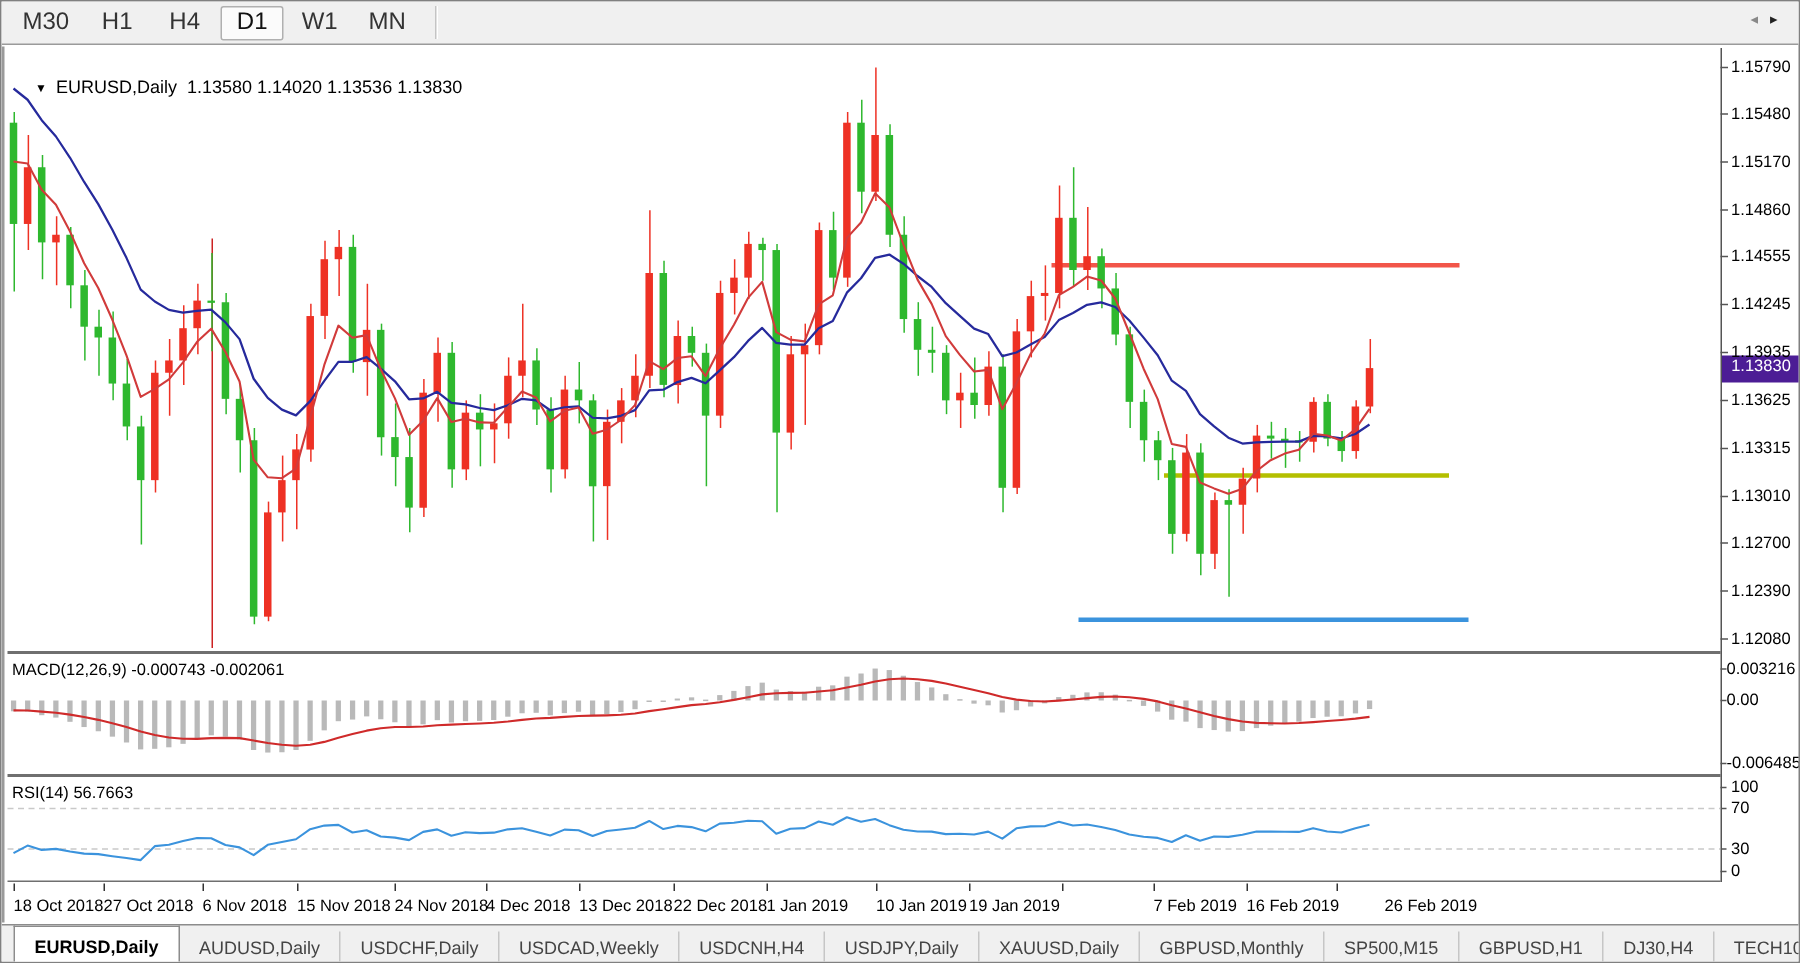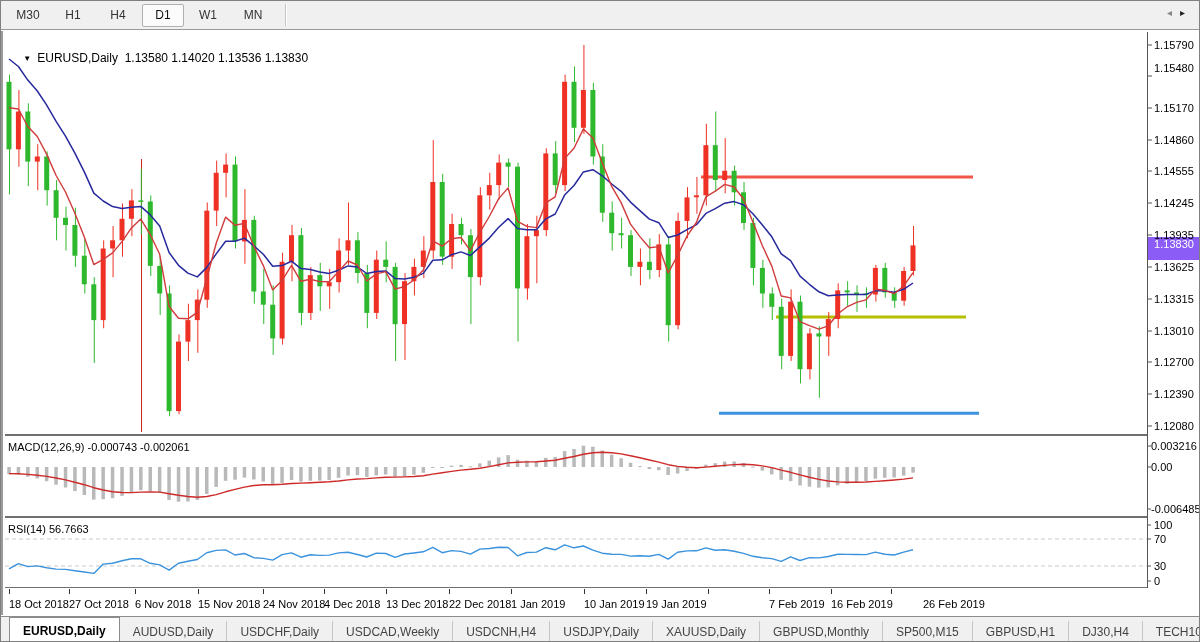--- a/index.html
+++ b/index.html
@@ -1,28 +1,28 @@
 <!DOCTYPE html>
 <html><head>
 <meta charset="utf-8">
 <style>
   html,body{margin:0;padding:0;background:#d4d0c8;}
   .screen{position:relative;width:1200px;height:642px;background:#ffffff;font-family:"Liberation Sans",sans-serif;overflow:hidden;border:1px solid #808080;box-sizing:border-box;}
   
   .toolbar{position:absolute;left:0;top:0;width:1200px;height:29px;background:#f0f0f0;border-bottom:1px solid #9a9a9a;display:flex;align-items:center;padding-left:6px;box-sizing:border-box;}
-  .tfbtn{height:21px;min-width:26px;padding:0 7px;margin-right:3px;display:flex;align-items:center;justify-content:center;font-size:12px;color:#333;border:1px solid transparent;cursor:default;}
+  .tfbtn{height:21px;min-width:26px;padding:0 7px;margin-right:3px;display:flex;align-items:center;justify-content:center;font-size:16px;color:#333;border:1px solid transparent;cursor:default;}
   .tfbtn.active{background:#fbfbfb;border:1px solid #b0b0b0;border-radius:2px;color:#111;}
   .tbsep{width:1px;height:22px;background:#c4c4c4;margin-left:8px;border-right:1px solid #fff;}
   
   .chart-header{position:absolute;left:9px;top:36px;font-size:12px;color:#000;white-space:pre;}
   .chart-header .tri{font-size:8px;margin-right:6px;position:relative;top:-1px;}
   .panel-label{position:absolute;left:7px;font-size:11px;color:#000;}
   .axlab{position:absolute;font-size:11px;color:#000;transform:translateY(-50%);white-space:nowrap;}
   .datelab{position:absolute;top:597px;font-size:11px;color:#000;white-space:nowrap;}
-  .price-tag{position:absolute;left:1147px;top:236px;width:52px;height:23px;background:#8b5cf6;color:#fff;font-size:11px;line-height:14px;text-align:center;}
+  .price-tag{position:absolute;left:1147px;top:236px;width:52px;height:18px;background:#4c1d95;color:#fff;font-size:11px;line-height:14px;text-align:center;}
   
   .tabbar{position:absolute;left:0;top:615px;width:1200px;height:27px;background:#f0f0f0;border-top:1px solid #8c8c8c;display:flex;align-items:flex-end;padding-left:8px;box-sizing:border-box;}
   .tab{height:22px;padding:0 13px;display:flex;align-items:center;font-size:12px;color:#444;border-right:1px solid #c6c6c6;white-space:nowrap;cursor:default;}
   .tab.active{background:#ffffff;border:1px solid #8c8c8c;border-bottom:none;height:25px;color:#000;font-weight:bold;}
   .tab-arrows{position:absolute;right:6px;top:6px;font-size:10px;color:#222;letter-spacing:8px;}
   .tab-arrows .dim{color:#888;}
   svg{position:absolute;left:0;top:0;}
 </style>
 </head>
 <body>
@@ -387,21 +387,21 @@
     <span class="tri">▼</span><span>EURUSD,Daily</span><span>&nbsp;&nbsp;</span><span>1.13580 1.14020 1.13536 1.13830</span>
   </div>
 
   <div class="panel-label" style="top:440px">MACD(12,26,9) -0.000743 -0.002061</div>
   <div class="panel-label" style="top:522px">RSI(14) 56.7663</div>
 
   <div class="price-tag">1.13830</div>
 
   <div id="labels">
       <div class="axlab" style="left: 1153px; top: 44px;">1.15790</div>
-      <div class="axlab" style="left: 1153px; top: 67px;">1.15480</div>
+      <div class="axlab" style="left: 1153px; top: 75px;">1.15480</div>
       <div class="axlab" style="left: 1153px; top: 107px;">1.15170</div>
       <div class="axlab" style="left: 1153px; top: 139px;">1.14860</div>
       <div class="axlab" style="left: 1153px; top: 170px;">1.14555</div>
       <div class="axlab" style="left: 1153px; top: 202px;">1.14245</div>
       <div class="axlab" style="left: 1153px; top: 234px;">1.13935</div>
       <div class="axlab" style="left: 1153px; top: 266px;">1.13625</div>
       <div class="axlab" style="left: 1153px; top: 298px;">1.13315</div>
       <div class="axlab" style="left: 1153px; top: 330px;">1.13010</div>
       <div class="axlab" style="left: 1153px; top: 361px;">1.12700</div>
       <div class="axlab" style="left: 1153px; top: 393px;">1.12390</div>

